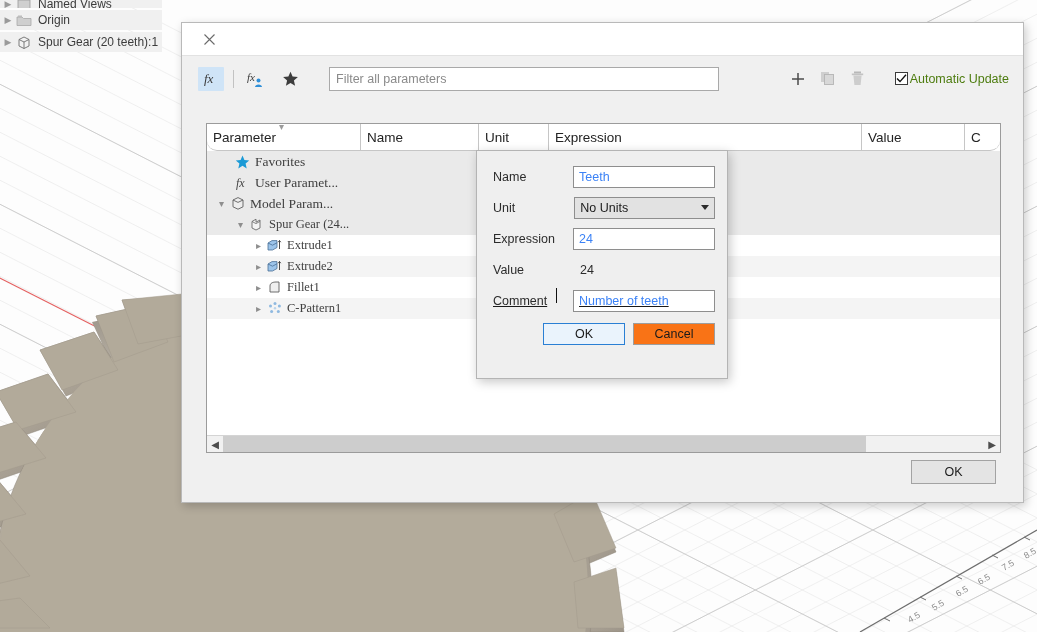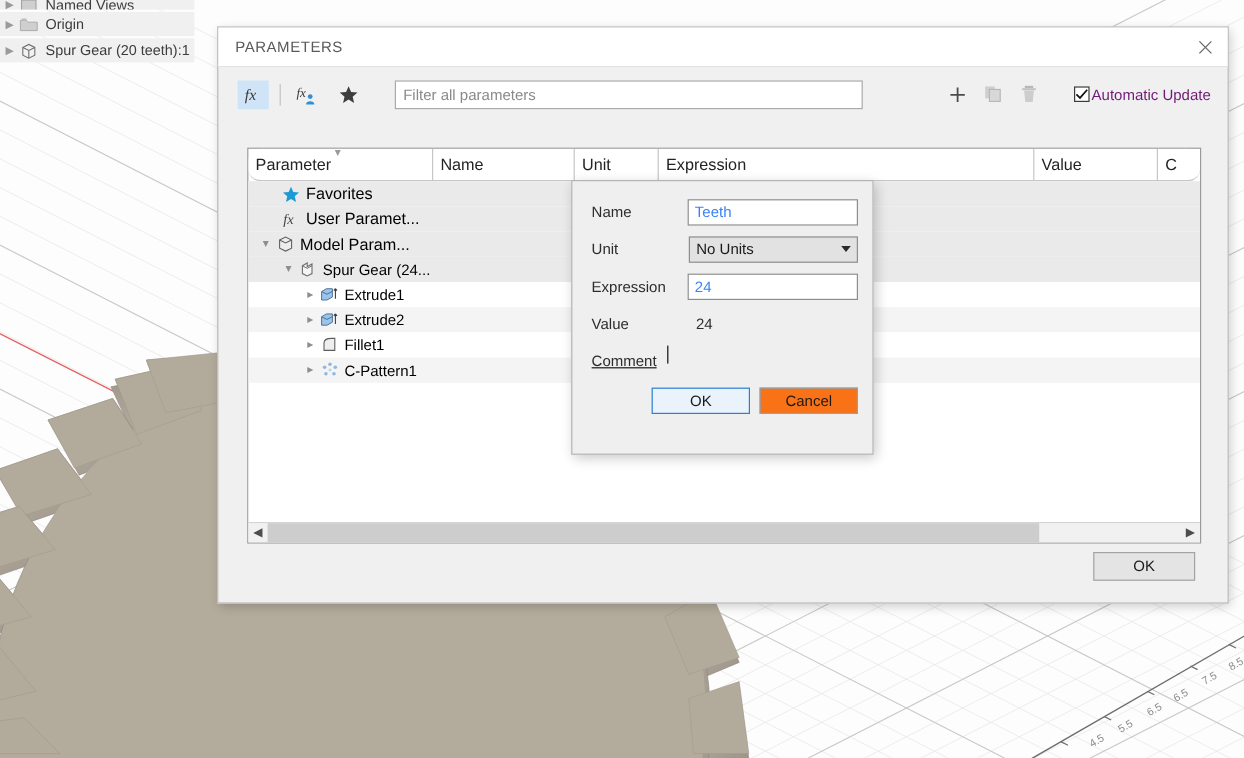--- a/index.html
+++ b/index.html
@@ -86,21 +86,21 @@
     padding: 0 6px; color: #a21caf; outline: none;
   }
   #filter-input::placeholder { color: #8a8a8a; }
   .tb-spacer { flex: 1; }
   .tb-icon-btn {
     width: 30px; height: 26px; display: flex; align-items: center; justify-content: center;
     cursor: pointer;
   }
   #auto-update {
     display: flex; align-items: center; gap: 2px; margin-left: 22px; cursor: pointer;
-    font-size: 12.5px; color: #701a75;
+    font-size: 12.5px; color: #4d7c0f;
   }
   .cbox {
     width: 13px; height: 13px; border: 1px solid #3a3a3a; background: #fff;
     display: flex; align-items: center; justify-content: center;
   }
 
   
   #table-wrap {
     position: absolute; left: 24px; top: 100px;
     width: 795px; height: 330px;
@@ -129,21 +129,21 @@
   .trow.odd  { background: #f4f4f4; }
   .trow.even { background: #ffffff; }
   .trow.group { background: #eaeaea; }
   .trow.sel  { background: #eaeaea; }
   .tcell-param { display: flex; align-items: center; width: 100%; }
   .tw-arrow {
     width: 13px; flex: 0 0 13px; text-align: center;
     color: #8e8e8e; font-size: 10px; line-height: 1;
   }
   .tw-icon { width: 19px; flex: 0 0 19px; display: flex; align-items: center; justify-content: center; }
-  .tw-label { padding-left: 3px; color: #000000; }
+  .tw-label { padding-left: 3px; color: #404040; font-family: Liberation Serif, serif; }
   .tw-label.fav { font-size: 13.5px; }
 
   
   #hscroll {
     position: absolute; left: 0; bottom: 0; width: 100%; height: 17px;
     background: #f1f1f1; border-top: 1px solid #d4d4d4;
     display: flex; align-items: stretch;
   }
   .hs-arrow {
     width: 16px; display: flex; align-items: center; justify-content: center;
@@ -425,21 +425,20 @@
           <path d="M8 7 L8 13.5" fill="none" stroke="#6e6e6e" stroke-width="0.9"></path>
         </svg>
       </span>
       <span class="br-label">Spur Gear (20 teeth):1</span>
     </div>
   </div>
 
   <div id="params-panel">
 
     <div id="params-titlebar">
-      <div id="params-title">PARAMETERS</div>
       <div class="panel-close">
         <svg width="13" height="13" viewBox="0 0 13 13">
           <path d="M1.5 1.5 L11.5 11.5 M11.5 1.5 L1.5 11.5" stroke="#6a6a6a" stroke-width="1.1" fill="none"></path>
         </svg>
       </div>
     </div>
 
     <div id="params-toolbar">
 
       <div class="tb-btn active">
@@ -668,20 +667,21 @@
         <input class="finput" value="24" style="">
       </div>
 
       <div class="frow">
         <div class="flabel">Value</div>
         <div class="fstatic">24</div>
       </div>
 
       <div class="frow comment-wrap">
         <div class="flabel">Comment</div>
+        <input class="finput" value="Number of teeth" style="">
         <span class="text-caret"></span>
       </div>
     </div>
 
     <div id="aup-buttons">
       <button class="dlg-btn primary">OK</button>
       <button class="dlg-btn">Cancel</button>
     </div>
   </div>
 

